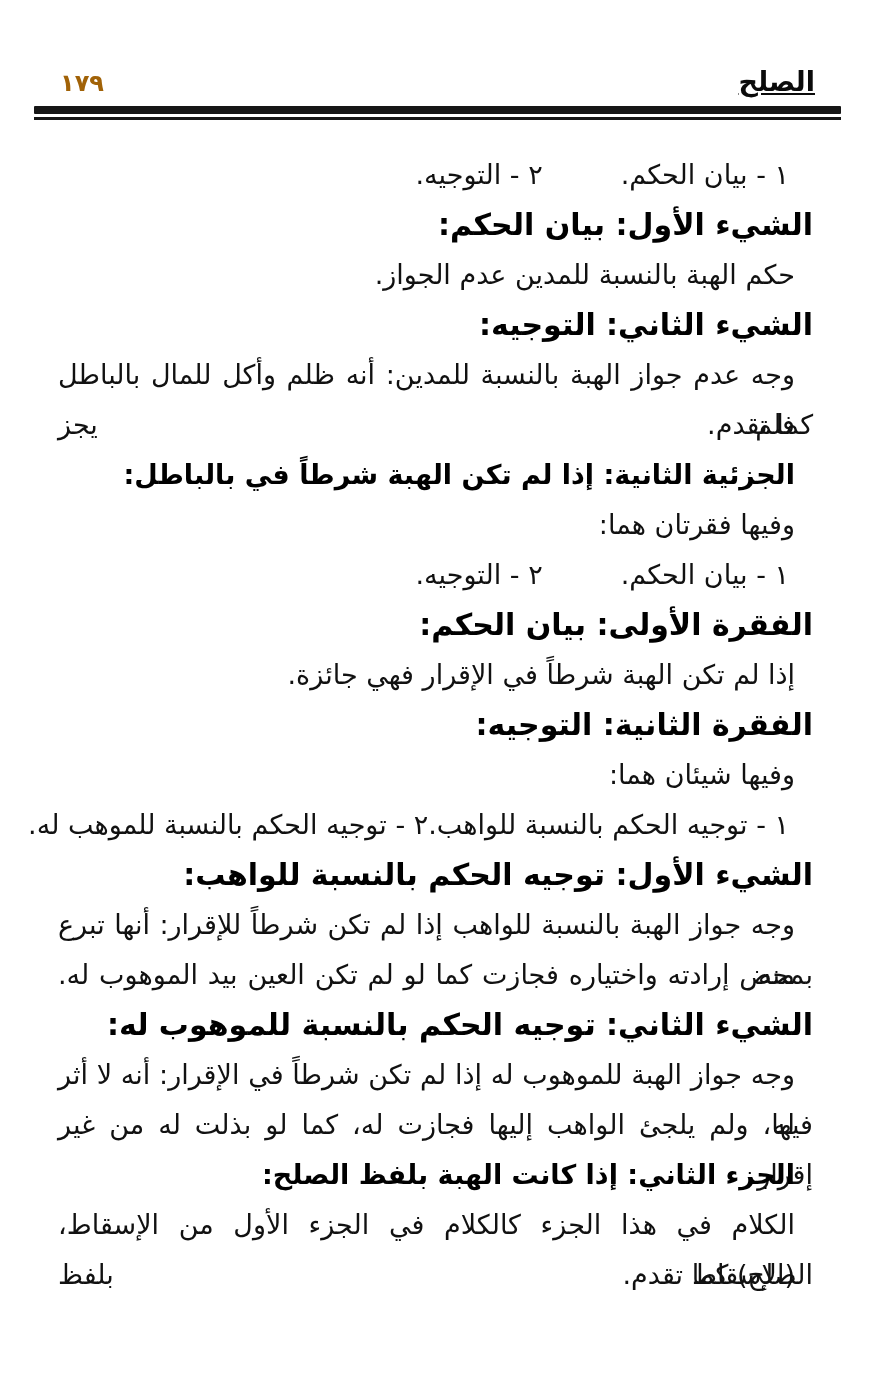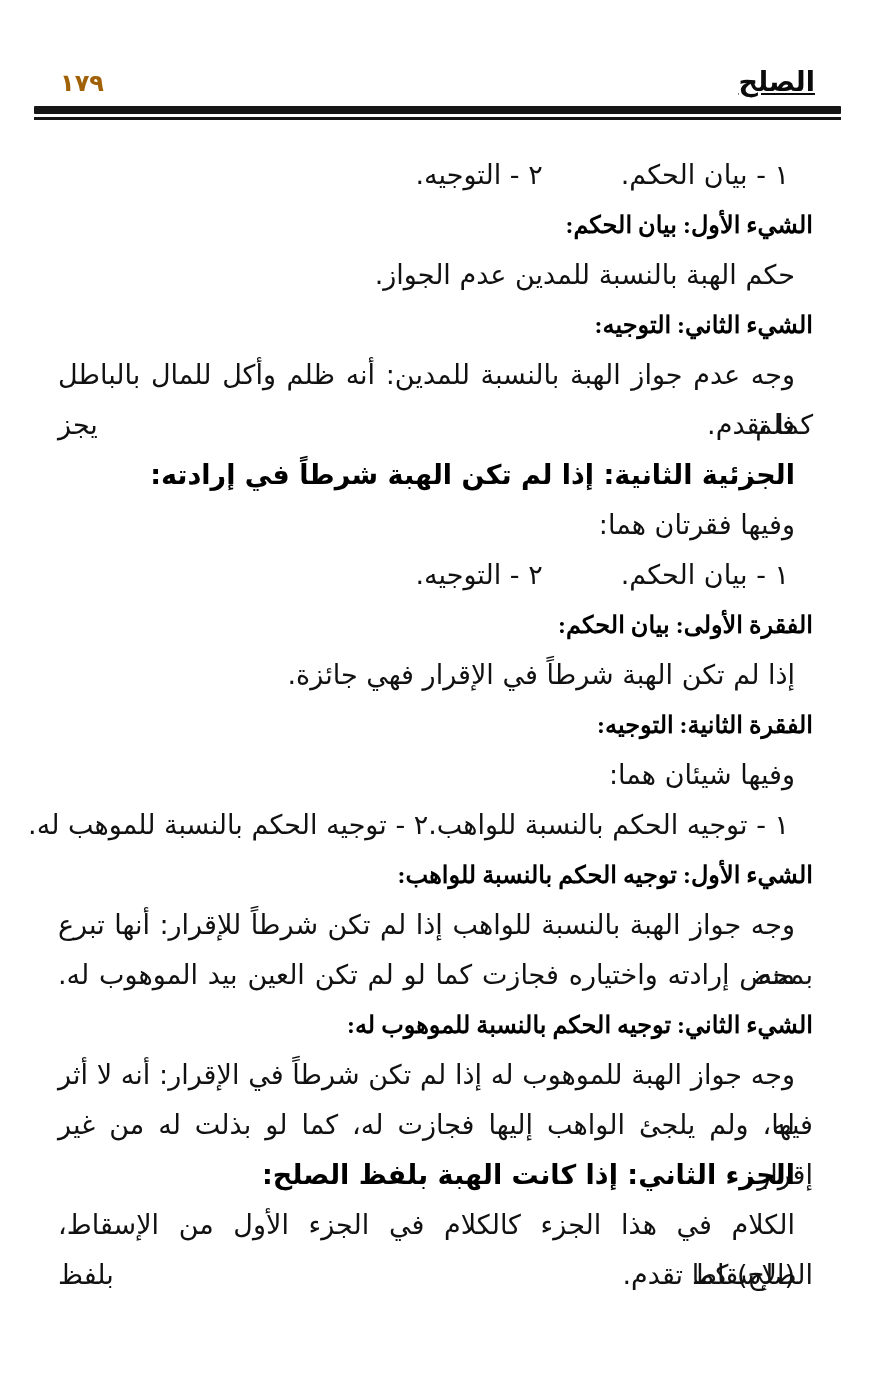--- a/index.html
+++ b/index.html
@@ -23,21 +23,21 @@
   .rule-thin{height:3px;background:#161616;margin-top:3px;}
   .page-body{
     position:absolute;top:150px;right:60px;left:58px;
   }
   .line{
     height:50px;line-height:50px;
     font-size:27px;
     white-space:nowrap;
     text-align:right;
   }
-  .h1{font-size:24px;font-weight:700;color:#000;font-family:Liberation Serif, serif;}
+  .h1{font-size:30px;font-weight:700;color:#000;}
   .h2{font-size:27px;font-weight:700;color:#000;letter-spacing:.5px;}
   .ind{padding-right:18px;}
   .ind2{padding-right:24px;}
   .just{white-space:normal;text-align:justify;text-align-last:justify;}
   .numrow{display:flex;align-items:center;}
   .numrow .it{flex:0 0 auto;}
   .numrow-short .it2{margin-right:78px;}
   .numrow-long{justify-content:space-between;}
 </style>
 </head>
@@ -63,21 +63,21 @@
   <div class="line h1">الشيء الأول: بيان الحكم:</div>
 
   <div class="line ind">حكم الهبة بالنسبة للمدين عدم الجواز.</div>
 
   <div class="line h1">الشيء الثاني: التوجيه:</div>
 
   <div class="line ind just">وجه عدم جواز الهبة بالنسبة للمدين: أنه ظلم وأكل للمال بالباطل فلم يجز</div>
 
   <div class="line">كما تقدم.</div>
 
-  <div class="line h2 ind">الجزئية الثانية: إذا لم تكن الهبة شرطاً في إرادته:</div>
+  <div class="line h2 ind">الجزئية الثانية: إذا لم تكن الهبة شرطاً في بالباطل:</div>
 
   <div class="line ind">وفيها فقرتان هما:</div>
 
   <div class="line numrow numrow-short ind2">
     <span class="it it1">١ - بيان الحكم.</span>
     <span class="it it2">٢ - التوجيه.</span>
   </div>
 
   <div class="line h1">الفقرة الأولى: بيان الحكم:</div>
 

